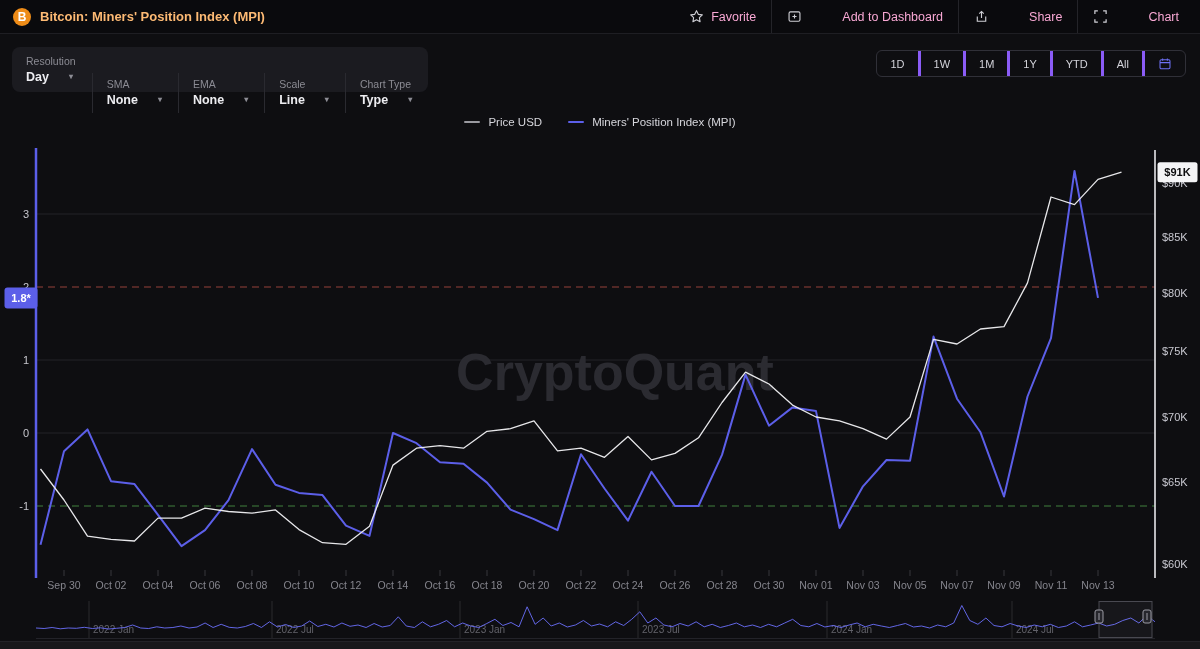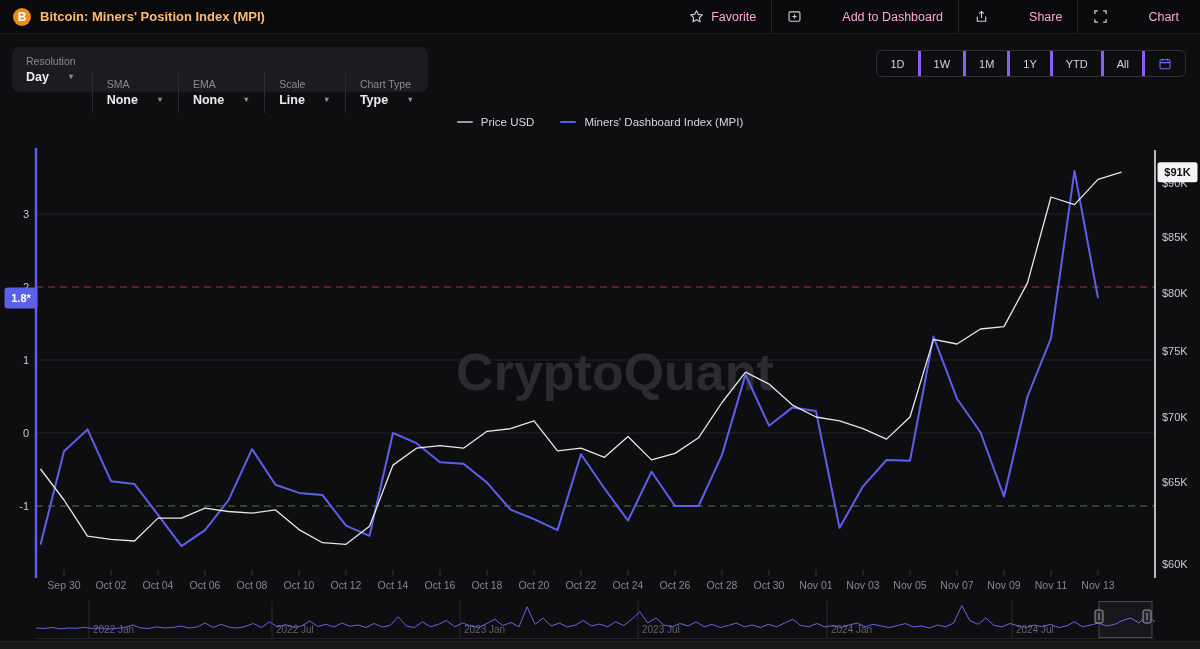--- a/index.html
+++ b/index.html
@@ -151,21 +151,21 @@
 </div>
 
 <div class="chartwrap">
   <div class="legend" id="legend">
       <div class="litem">
         <span class="lswatch" style="background: rgb(154, 154, 160);"></span>
         <span>Price USD</span>
       </div>
       <div class="litem">
         <span class="lswatch" style="background: rgb(92, 95, 233);"></span>
-        <span>Miners' Dashboard Index (MPI)</span>
+        <span>Miners' Position Index (MPI)</span>
       </div>
     </div>
   <svg id="mainchart" width="1200" height="460" viewBox="0 140 1200 460">
       <line x1="36" x2="1155" y1="214" y2="214" stroke="#232329" stroke-width="1"></line>
       <line x1="36" x2="1155" y1="360" y2="360" stroke="#232329" stroke-width="1"></line>
       <line x1="36" x2="1155" y1="433" y2="433" stroke="#232329" stroke-width="1"></line>
       <line x1="36" x2="1155" y1="287" y2="287" stroke="#93403a" stroke-width="1.2" stroke-dasharray="7 5"></line>
       <line x1="36" x2="1155" y1="506" y2="506" stroke="#41803f" stroke-width="1.2" stroke-dasharray="7 5"></line>
       <text x="615" y="390" text-anchor="middle" fill="#2b2b31" font-size="52" font-weight="bold" font-family="&quot;Liberation Sans&quot;,sans-serif">CryptoQuant</text>
       <line x1="36" x2="36" y1="148" y2="578" stroke="#5c5fe9" stroke-width="2.5"></line>

